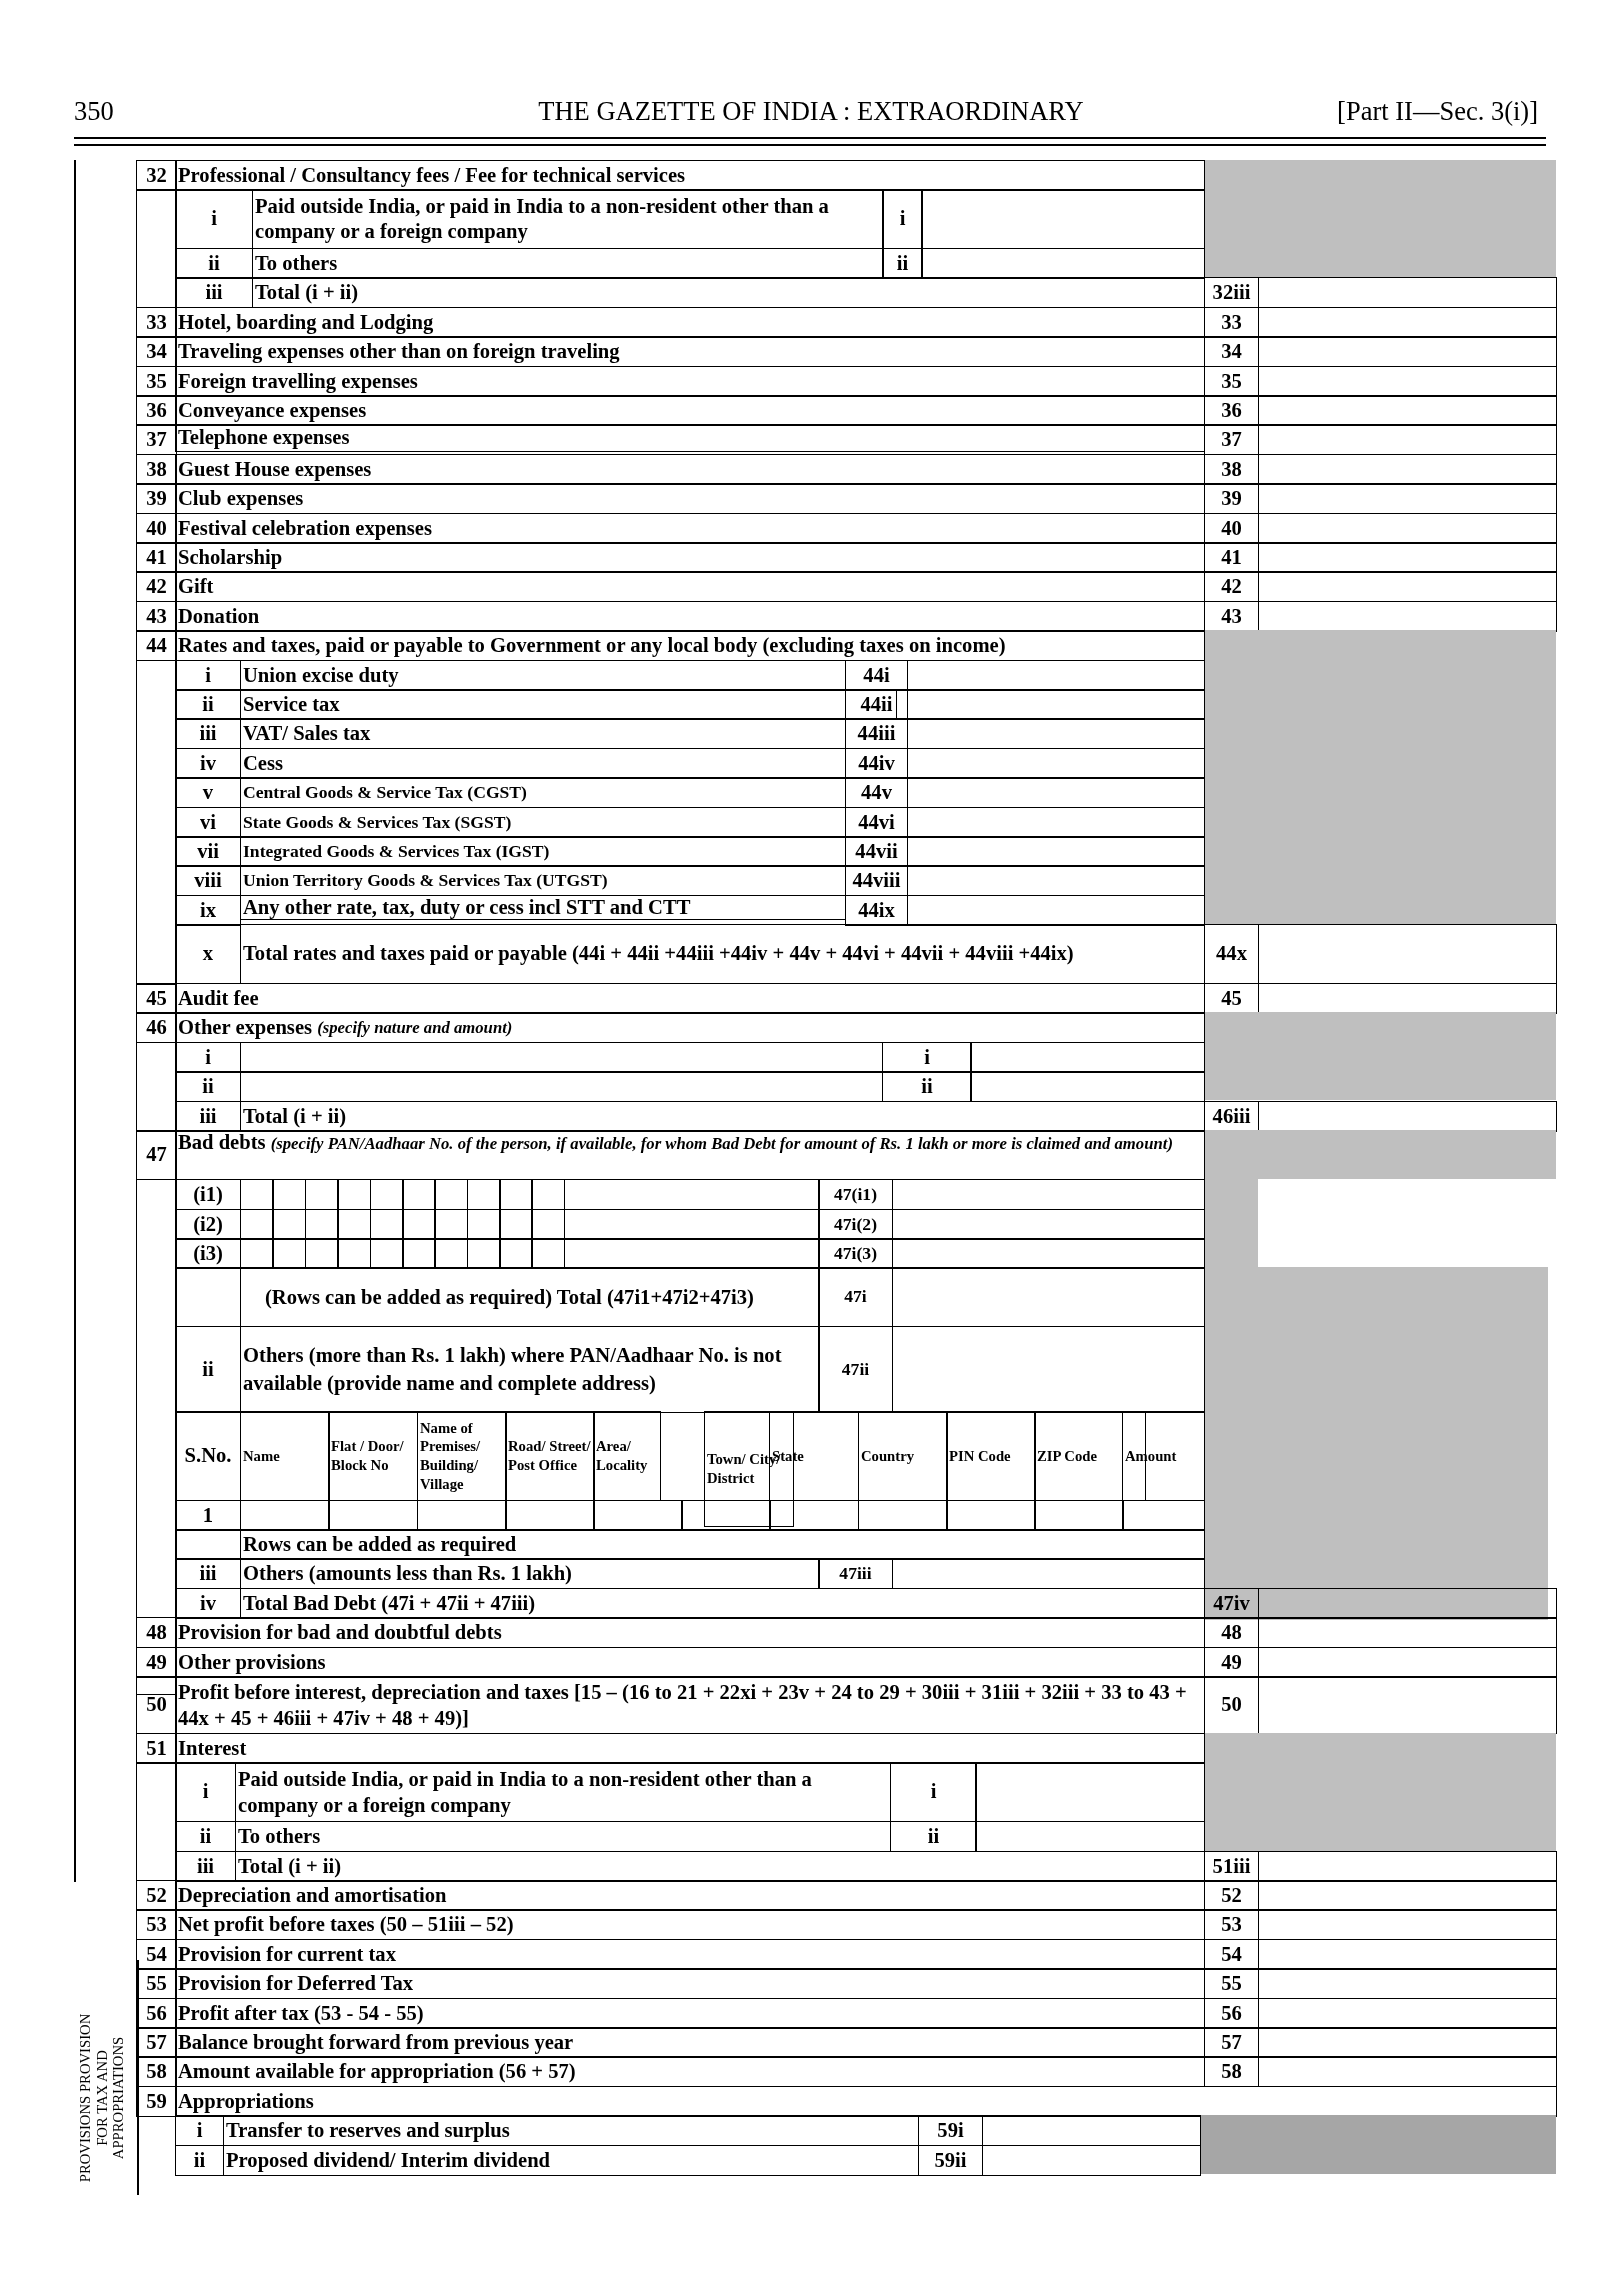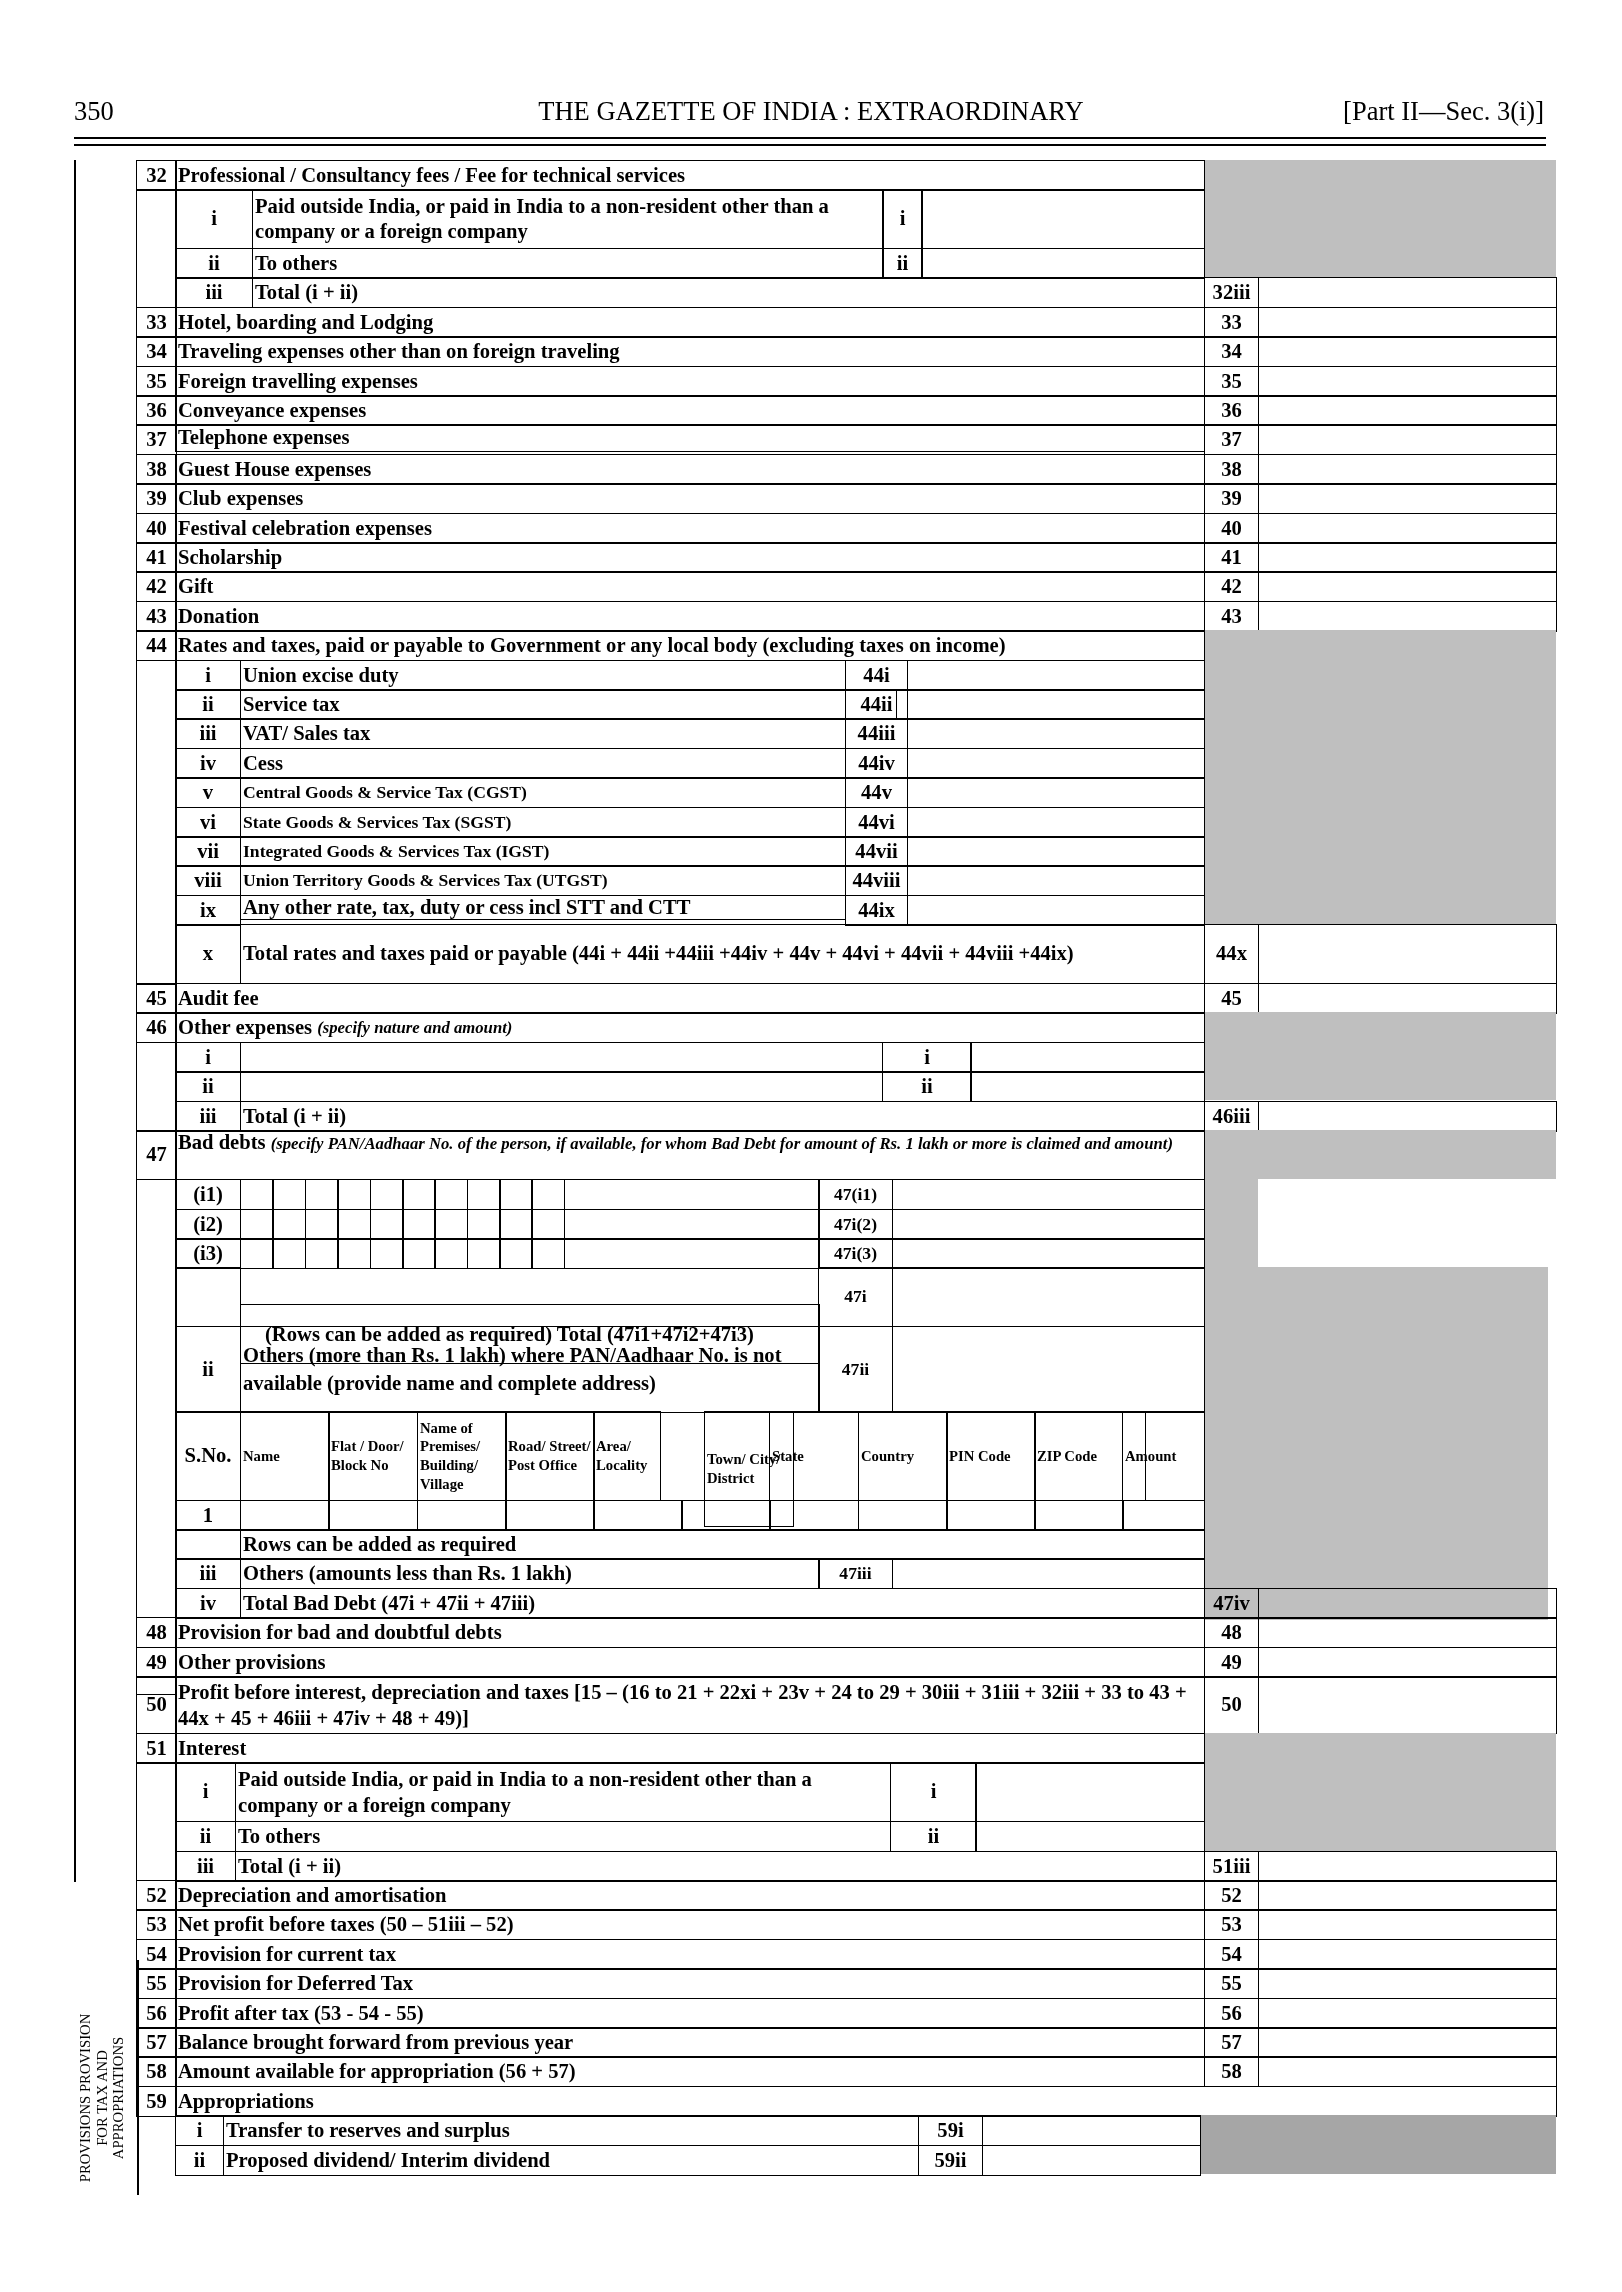--- a/index.html
+++ b/index.html
@@ -18,21 +18,21 @@
   .c.xs { font-size:14.7px; line-height:18.6px; font-weight:bold; align-items:center; }
   .g { position:absolute; background:#bfbfbf; }
   .g2 { position:absolute; background:#a6a6a6; }
   i.note { font-weight:bold; font-style:italic; font-size:16.7px; }
 </style>
 </head>
 <body>
 
 <div class="hdr" style="left:74px;">350</div>
 <div class="hdr" style="left:0;width:1622px;text-align:center;">THE GAZETTE OF INDIA : EXTRAORDINARY</div>
-<div class="hdr" style="right:78px;">[Part II—Sec. 3(i)]</div>
+<div class="hdr" style="right:84px;">[Part II—Sec. 3(i)]</div>
 <div class="rule" style="top:137px;"></div>
 <div class="rule" style="top:144px;height:1.5px;"></div>
 
 <div class="vline" style="left:74px;top:160px;height:1722px;"></div>
 <div class="vline" style="left:137px;top:1960px;height:235px;"></div>
 <div class="side">
   <div class="side-text">
     <div>PROVISIONS PROVISION</div>
     <div>FOR TAX AND</div>
     <div>APPROPRIATIONS</div>
@@ -206,21 +206,21 @@
     <div class="c " style="left: 370px; top: 1238px; width: 34px; height: 31px;"></div>
     <div class="c " style="left: 402px; top: 1238px; width: 34px; height: 31px;"></div>
     <div class="c " style="left: 434px; top: 1238px; width: 34px; height: 31px;"></div>
     <div class="c " style="left: 467px; top: 1238px; width: 34px; height: 31px;"></div>
     <div class="c " style="left: 499px; top: 1238px; width: 34px; height: 31px;"></div>
     <div class="c " style="left: 531px; top: 1238px; width: 34px; height: 31px;"></div>
     <div class="c " style="left: 564px; top: 1238px; width: 256px; height: 31px;"></div>
     <div class="c ctr sm" style="left: 818px; top: 1238px; width: 75px; height: 31px;">47i(3)</div>
     <div class="c " style="left: 892px; top: 1238px; width: 313px; height: 31px;"></div>
     <div class="c " style="left: 175px; top: 1267px; width: 66px; height: 60px;"></div>
-    <div class="c " style="left: 240px; top: 1304px; width: 580px; height: 60px; line-height: 26.5px; padding-left: 24px;">(Rows can be added as required) Total (47i1+47i2+47i3)</div>
+    <div class="c " style="left: 240px; top: 1267px; width: 580px; height: 60px; line-height: 26.5px; padding-left: 24px;">(Rows can be added as required) Total (47i1+47i2+47i3)</div>
     <div class="c ctr sm" style="left: 818px; top: 1267px; width: 75px; height: 60px;">47i</div>
     <div class="c " style="left: 892px; top: 1267px; width: 313px; height: 60px;"></div>
     <div class="c ctr" style="left: 175px; top: 1326px; width: 66px; height: 87px;">ii</div>
     <div class="c " style="left: 240px; top: 1326px; width: 580px; height: 87px; line-height: 27.4px;">Others (more than Rs. 1 lakh) where PAN/Aadhaar No.  is not available (provide name and complete address)</div>
     <div class="c ctr sm" style="left: 818px; top: 1326px; width: 75px; height: 87px;">47ii</div>
     <div class="c " style="left: 892px; top: 1326px; width: 313px; height: 87px;"></div>
     <div class="c ctr" style="left: 175px; top: 1411px; width: 66px; height: 90px;">S.No.</div>
     <div class="c xs" style="left: 240px; top: 1411px; width: 90px; height: 90px;">Name</div>
     <div class="c xs" style="left: 328px; top: 1411px; width: 90px; height: 90px;">Flat / Door/ Block No</div>
     <div class="c xs" style="left: 417px; top: 1411px; width: 90px; height: 90px;">Name of Premises/ Building/ Village</div>

